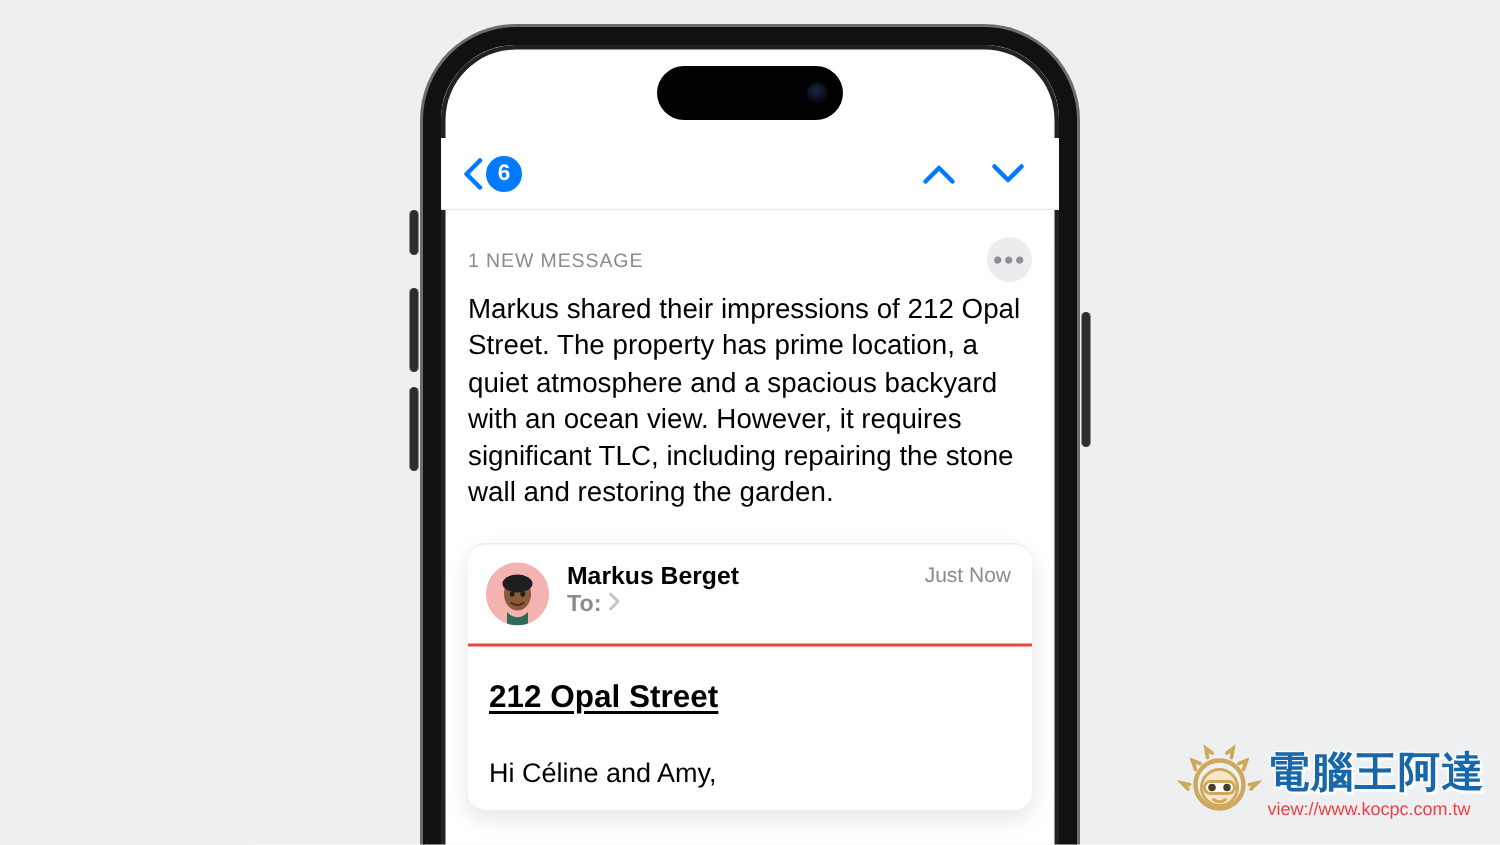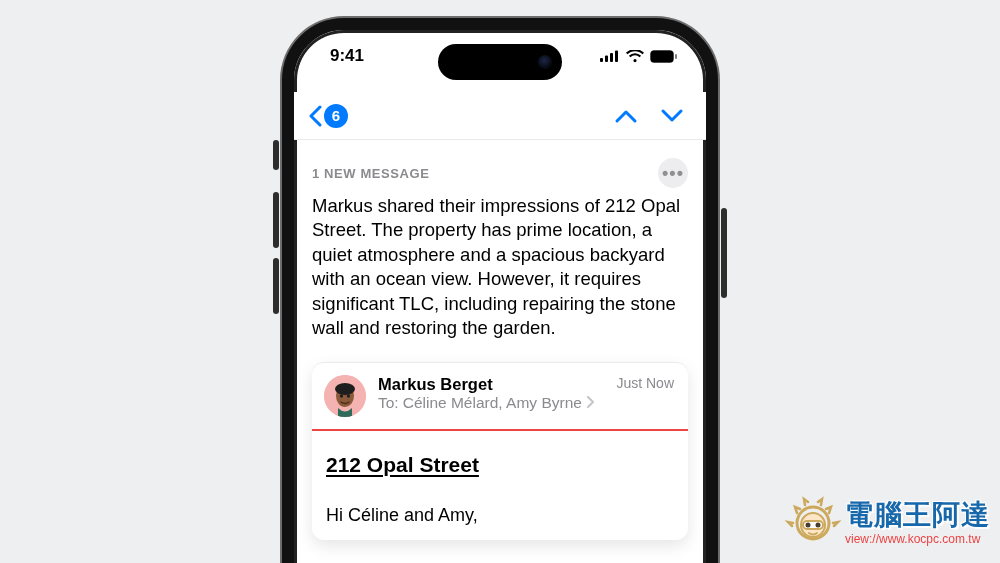--- a/index.html
+++ b/index.html
@@ -106,21 +106,21 @@
   }
 
   .group-head {
     display: flex;
     align-items: center;
     justify-content: space-between;
     margin: 8px 0 6px 0;
     color: #8a8a8f;
     font-size: 13px;
     letter-spacing: 0.6px;
-    font-weight: 700;
+    font-weight: 400;
   }
   .more-btn {
     width: 30px; height: 30px;
     border-radius: 50%;
     background: #ededf0;
     display: flex; align-items: center; justify-content: center;
     color: #8e8e93;
     font-size: 18px;
     letter-spacing: 1px;
     line-height: 1;
@@ -149,21 +149,21 @@
   .avatar {
     width: 42px; height: 42px; border-radius: 50%;
     background: #f4b2b0;
     flex: none;
     position: relative;
     overflow: hidden;
   }
   .avatar svg { position: absolute; inset: 0; }
   .from-block { flex: 1; min-width: 0; }
   .from-name { font-weight: 700; font-size: 16.5px; color: #000; }
-  .to-line { font-size: 15.5px; color: #8a8a8f; display: flex; align-items: flex-end; gap: 4px; }
+  .to-line { font-size: 15.5px; color: #8a8a8f; display: flex; align-items: center; gap: 4px; font-weight: bold; }
   .time { color: #8a8a8f; font-size: 14px; }
   .chev { color: #c5c5c9; }
 
   .card-body {
     padding: 22px 14px 14px 14px;
   }
   .subject {
     font-size: 21px;
     font-weight: 800;
     color: #000;
@@ -211,45 +211,20 @@
 </style>
 </head>
 <body>
 
 <div class="phone">
 
   <div class="island">
     <div class="lens"></div>
   </div>
 
-  <div class="status">
-    <div>9:41</div>
-    <div class="right">
-      <span>
-        <svg width="20" height="12" viewBox="0 0 20 12">
-            <rect x="0" y="8" width="3" height="4" rx="1" fill="#000"></rect>
-            <rect x="5" y="5.5" width="3" height="6.5" rx="1" fill="#000"></rect>
-            <rect x="10" y="3" width="3" height="9" rx="1" fill="#000"></rect>
-            <rect x="15" y="0.5" width="3" height="11.5" rx="1" fill="#000"></rect>
-          </svg>
-      </span>
-      <span>
-        <svg width="18" height="13" viewBox="0 0 18 13">
-            <path d="M9 12.2a1.6 1.6 0 100-3.2 1.6 1.6 0 000 3.2zM4.4 7.2a6.5 6.5 0 019.2 0l1.5-1.5a8.6 8.6 0 00-12.2 0l1.5 1.5zM1.5 4.3a10.6 10.6 0 0115 0L18 2.8a12.7 12.7 0 00-18 0l1.5 1.5z" fill="#000"></path>
-          </svg>
-      </span>
-      <span>
-        <svg width="28" height="13" viewBox="0 0 28 13">
-            <rect x="0.5" y="0.5" width="23" height="12" rx="3.5" stroke="#000" stroke-opacity="0.4"></rect>
-            <rect x="2" y="2" width="20" height="9" rx="2" fill="#000"></rect>
-            <rect x="25" y="4" width="2" height="5" rx="1" fill="#000" fill-opacity="0.5"></rect>
-          </svg>
-      </span>
-    </div>
-  </div>
 
   <div class="nav">
     <div class="back">
       <svg width="14" height="22" viewBox="0 0 14 22">
           <path d="M12 2L3 11l9 9" stroke="#007aff" stroke-width="3" fill="none" stroke-linecap="round" stroke-linejoin="round"></path>
         </svg>
       <span class="badge">6</span>
     </div>
     <div class="arrows">
       <span>
@@ -285,21 +260,20 @@
             <ellipse cx="17.5" cy="21" rx="1.6" ry="1.8" fill="#1e1e1e"></ellipse>
             <ellipse cx="24.5" cy="21" rx="1.6" ry="1.8" fill="#1e1e1e"></ellipse>
             <path d="M17 27 Q21 30 25 27" stroke="#4a2d1a" stroke-width="1.4" fill="none" stroke-linecap="round"></path>
             <path d="M14 33 Q21 40 28 33 L28 42 L14 42 Z" fill="#2e6b5a"></path>
           </svg>
         </div>
         <div class="from-block">
           <div class="from-name">Markus Berget</div>
           <div class="to-line">
             <span>To:</span>
-            <span>Céline Mélard, Amy Byrne</span>
             <span class="chev">
               <svg width="8" height="12" viewBox="0 0 8 12">
                   <path d="M2 1l5 5-5 5" stroke="#c5c5c9" stroke-width="2" fill="none" stroke-linecap="round" stroke-linejoin="round"></path>
                 </svg>
             </span>
           </div>
         </div>
         <div class="time">Just Now</div>
       </div>
 

